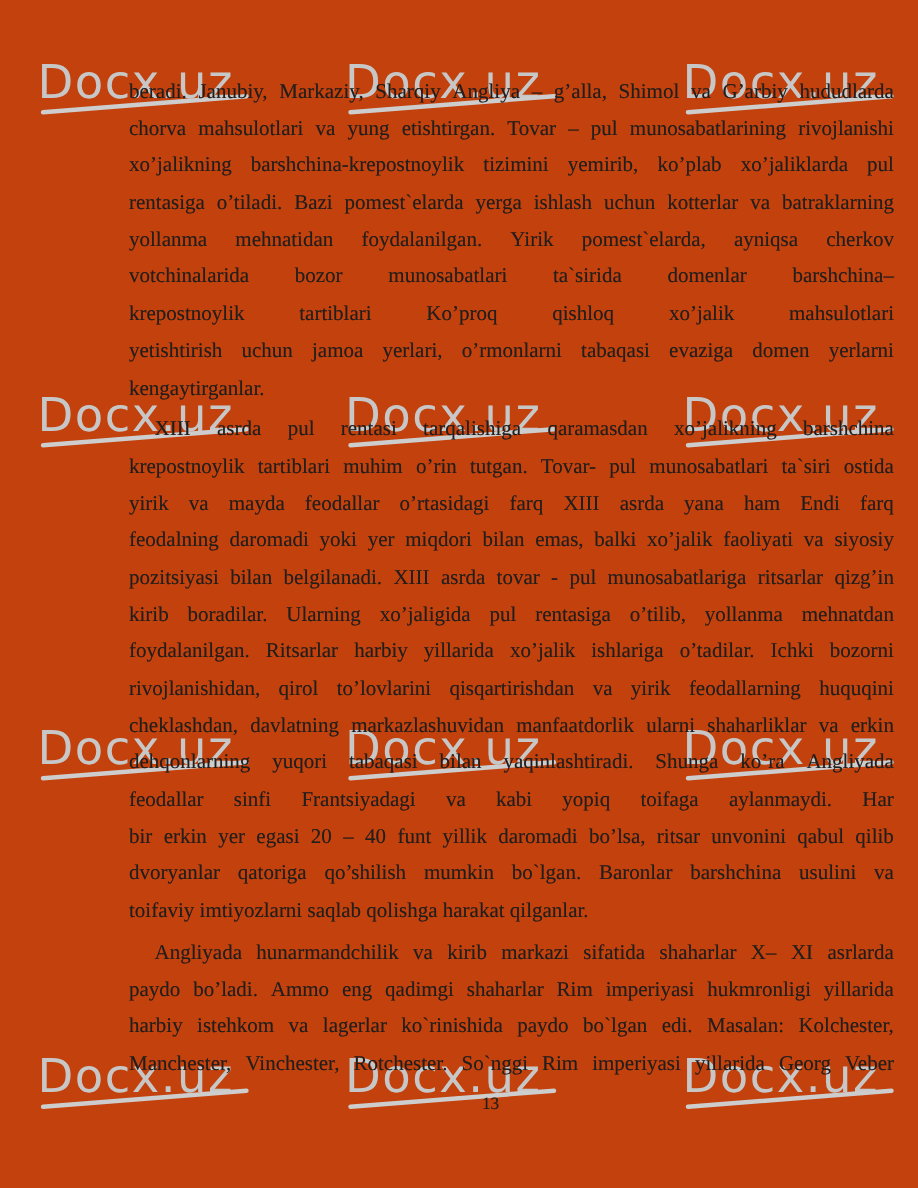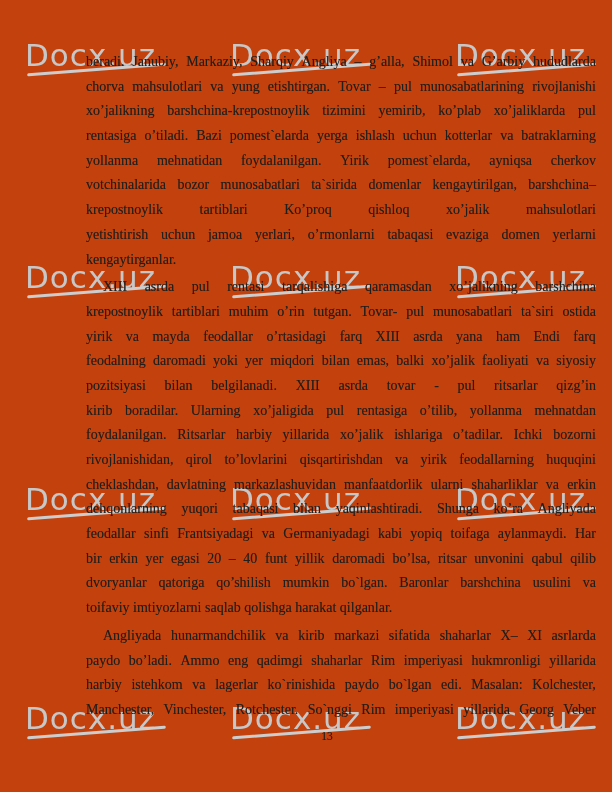--- a/index.html
+++ b/index.html
@@ -141,21 +141,20 @@
           <span>pomest`elarda,</span>
           <span>ayniqsa</span>
           <span>cherkov</span>
         </div>
         <div class="line">
           <span>votchinalarida</span>
           <span>bozor</span>
           <span>munosabatlari</span>
           <span>ta`sirida</span>
           <span>domenlar</span>
-          <span>kengaytirilgan,</span>
           <span>barshchina–</span>
         </div>
         <div class="line">
           <span>krepostnoylik</span>
           <span>tartiblari</span>
           <span>Ko’proq</span>
           <span>qishloq</span>
           <span>xo’jalik</span>
           <span>mahsulotlari</span>
         </div>
@@ -225,20 +224,21 @@
         </div>
         <div class="line">
           <span>pozitsiyasi</span>
           <span>bilan</span>
           <span>belgilanadi.</span>
           <span>XIII</span>
           <span>asrda</span>
           <span>tovar</span>
           <span>-</span>
           <span>pul</span>
+          <span>munosabatlariga</span>
           <span>ritsarlar</span>
           <span>qizg’in</span>
         </div>
         <div class="line">
           <span>kirib</span>
           <span>boradilar.</span>
           <span>Ularning</span>
           <span>xo’jaligida</span>
           <span>pul</span>
           <span>rentasiga</span>
@@ -285,21 +285,20 @@
           <span>yaqinlashtiradi.</span>
           <span>Shunga</span>
           <span>ko’ra</span>
           <span>Angliyada</span>
         </div>
         <div class="line">
           <span>feodallar</span>
           <span>sinfi</span>
           <span>Frantsiyadagi</span>
           <span>va</span>
-          <span>Germaniyadagi</span>
           <span>kabi</span>
           <span>yopiq</span>
           <span>toifaga</span>
           <span>aylanmaydi.</span>
           <span>Har</span>
         </div>
         <div class="line">
           <span>bir</span>
           <span>erkin</span>
           <span>yer</span>

